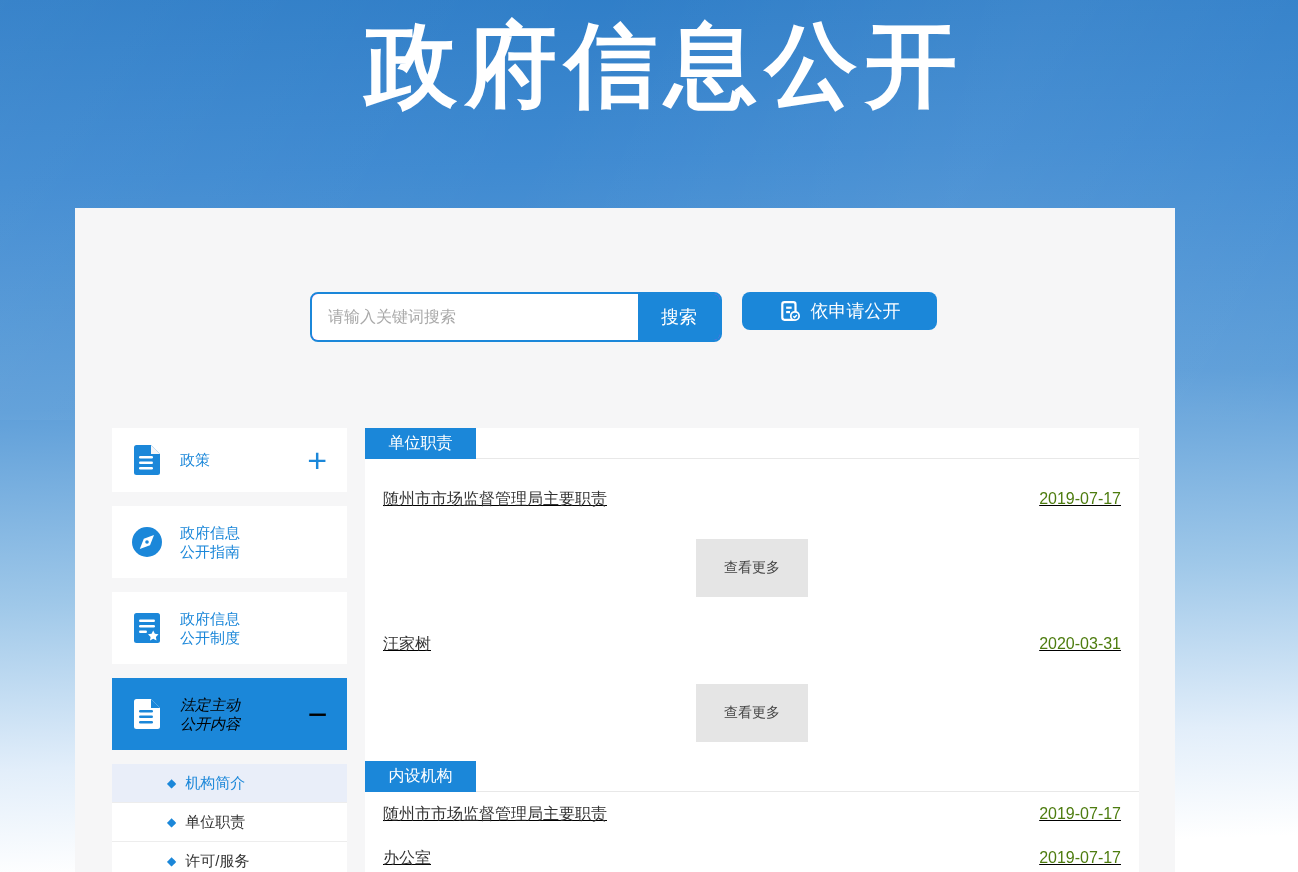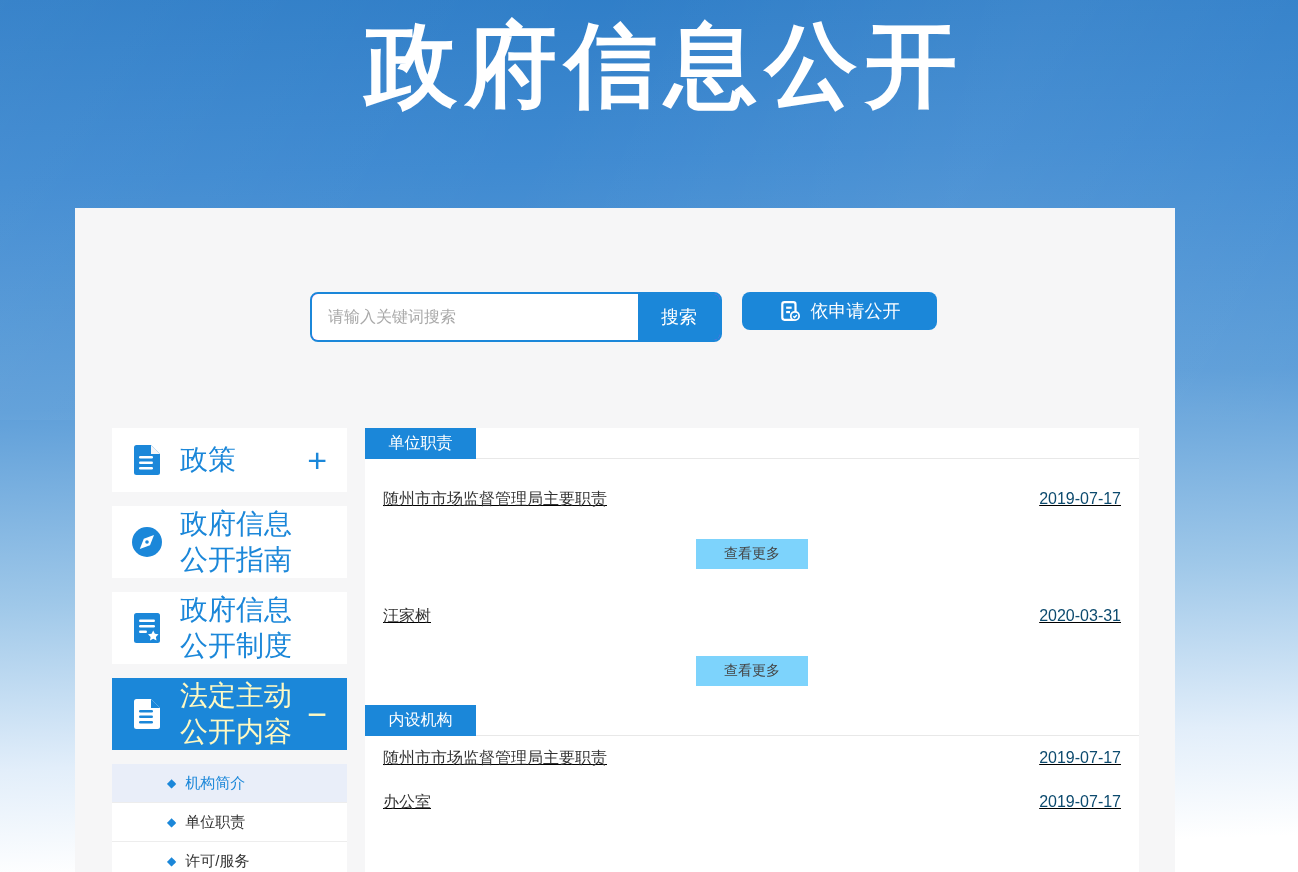--- a/index.html
+++ b/index.html
@@ -43,25 +43,25 @@
     background:var(--blue);color:#fff;font-size:18px;border:none;border-radius:8px;cursor:pointer;
     font-family:inherit;
   }
   
   .sidebar{position:absolute;left:37px;top:220px;width:235px;}
   .side-item{
     background:#ffffff;display:flex;align-items:center;
     padding:0 20px 0 18px;margin-bottom:14px;cursor:pointer;
   }
   .side-item .icon{width:34px;height:34px;flex:0 0 34px;margin-right:16px;}
-  .side-item .lbl{font-size:28px;color:var(--blue);line-height:1.3;font-weight:500;}
+  .side-item .lbl{font-size:15px;color:var(--blue);line-height:1.3;font-weight:500;}
   .side-item .toggle{margin-left:auto;font-size:34px;font-weight:300;color:var(--blue);line-height:1;}
   .h64{height:64px;} .h72{height:72px;}
   .side-item.active{background:var(--blue);}
-  .side-item.active .lbl,.side-item.active .toggle{color:#fef9c3;}
+  .side-item.active .lbl,.side-item.active .toggle{color:#000000;font-style:italic;}
   .submenu{background:#ffffff;margin-top:4px;}
   .sub-item{
     height:39px;display:flex;align-items:center;padding-left:55px;
     font-size:15px;color:#333;cursor:pointer;border-bottom:1px solid #ededed;
   }
   .sub-item .diamond{color:var(--blue);font-size:12px;margin-right:9px;}
   .sub-item.active{background:#e9eef9;color:var(--blue);}
   
   .main{
     position:absolute;left:290px;top:220px;width:774px;height:444px;
@@ -71,24 +71,24 @@
   .sec-tab{
     display:inline-flex;align-items:center;justify-content:center;
     min-width:111px;height:31px;padding:0 22px;background:var(--blue);
     color:#fff;font-size:16px;cursor:pointer;
   }
   .row{
     display:flex;justify-content:space-between;align-items:center;
     height:56px;margin-top:12px;padding:0 18px;font-size:16px;cursor:pointer;text-decoration:underline;
   }
   .row-title{color:#333;}
-  .row-date{color:#0c4a6e;}
+  .row-date{color:#4d7c0f;}
   .more-wrap{text-align:center;margin:12px 0 19px;}
   .more-btn{
-    background:#7dd3fc;border:none;padding:6px 28px;font-size:14px;color:#444;cursor:pointer;
+    background:#e5e5e5;border:none;padding:20px 28px;font-size:14px;color:#444;cursor:pointer;
     font-family:inherit;
   }
   .sec-compact .row{height:44px;margin-top:0;}
   .sec-compact .row:first-of-type{margin-top:14px;}
 </style>
 </head>
 <body>
 
 <div class="banner-accent"></div>
 <h1 class="banner-title">政府信息公开</h1>

